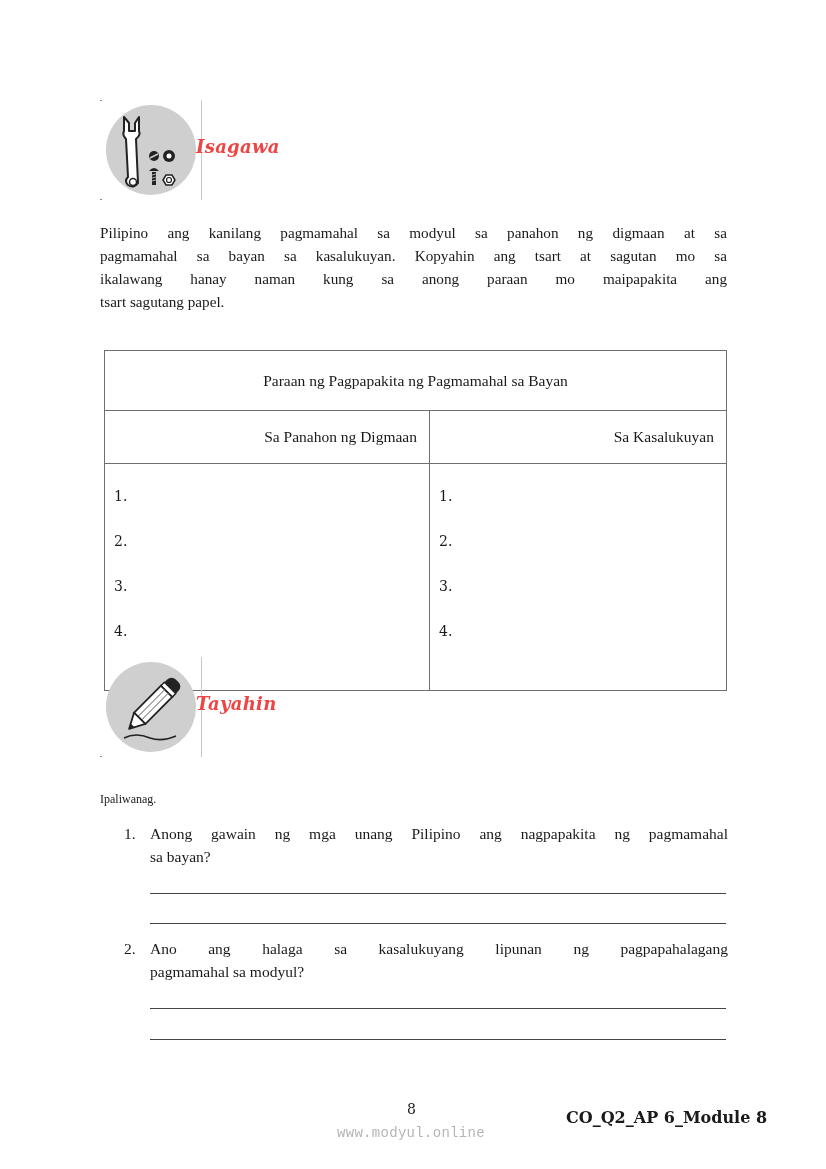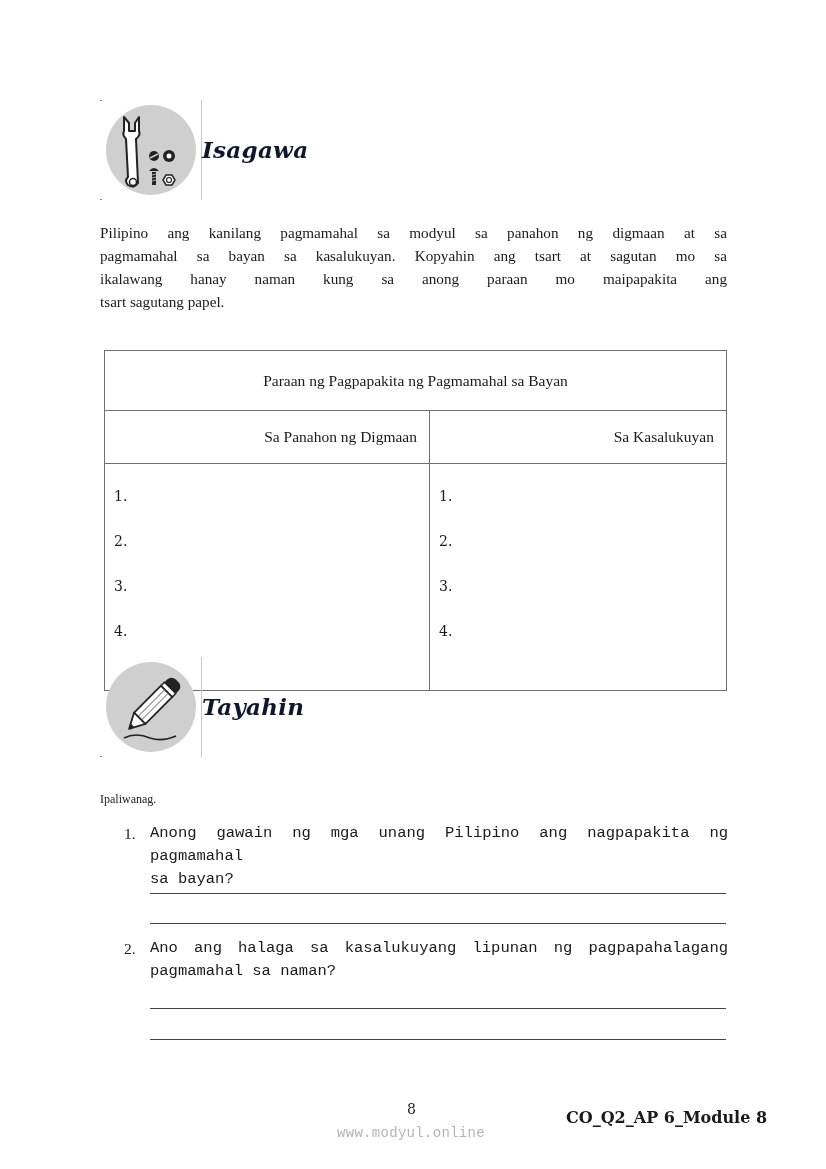--- a/index.html
+++ b/index.html
@@ -4,38 +4,38 @@
 <style>
   html, body { margin: 0; padding: 0; background: #ffffff; }
   body { width: 826px; height: 1169px; position: relative; overflow: hidden;
          font-family: "DejaVu Serif", "Liberation Serif", serif; color: #1a1a1a; }
   .section-header { position: absolute; left: 100px; width: 240px; height: 100px; }
   .section-header .tick { position: absolute; left: 0; width: 2px; height: 1px; background: #888; }
   .section-header .circle { position: absolute; left: 6px; top: 5px; width: 90px; height: 90px;
          border-radius: 50%; background: #cfcfcf; }
   .section-header .circle svg { position: absolute; left: 0; top: 0; }
   .section-header .vline { position: absolute; left: 101px; top: 0; width: 1px; height: 100px; background: #c8c8c8; }
-  .section-header .title { position: absolute; left: 102px; font-family: "DejaVu Serif", serif;
-         font-weight: bold; font-style: italic; font-size: 23px; color: #0f172a; letter-spacing: 0.3px; }
+  .section-header .title { position: absolute; left: 96px; font-family: "DejaVu Serif", serif;
+         font-weight: bold; font-style: italic; font-size: 18px; color: #ef4444; letter-spacing: 0.3px; }
   .para { position: absolute; left: 100px; width: 627px; font-size: 15.2px; line-height: 23px;
           text-align: justify; font-family: "Liberation Serif", serif; }
   .para span.l { display: block; text-align: justify; text-align-last: justify; }
   .para span.last { text-align-last: left; }
   table.chart { position: absolute; left: 104px; top: 350px; width: 623px; border-collapse: collapse;
           font-family: "Liberation Serif", serif; font-size: 15.5px; }
   table.chart td { border: 1px solid #6f6f6f; padding: 12px; }
   .hdr { height: 35px; text-align: center; vertical-align: middle; }
   .sub { height: 28px; text-align: right; vertical-align: middle; }
   .body-cell { height: 202px; vertical-align: top; position: relative; }
   .num { position: absolute; left: 9px; font-family: "DejaVu Serif", serif; font-size: 14px; }
   .label { position: absolute; left: 100px; font-family: "Liberation Serif", serif; font-size: 12px; }
   .q { position: absolute; left: 124px; width: 604px; font-family: "Liberation Serif", serif; font-size: 15.5px; line-height: 23px; }
   .q .qn { position: absolute; left: 0; top: 0; }
   .q .qt { position: absolute; left: 26px; width: 578px; }
-  .q .qt span { display: block; text-align: justify; text-align-last: justify; font-family: Liberation Mono, monospace; }
+  .q .qt span { display: block; text-align: justify; text-align-last: justify; }
   .q .qt span.last { text-align-last: left; }
   .answer-line { position: absolute; left: 150px; width: 576px; height: 0; border-top: 1px solid #444; }
   .page-num { position: absolute; left: 407px; top: 1101px; font-family: "DejaVu Serif", serif; font-size: 14px; }
   .module-code { position: absolute; left: 566px; top: 1108px; font-family: "DejaVu Serif", serif; font-weight: bold; font-size: 16px; }
   .watermark { position: absolute; left: 337px; top: 1125px; font-family: Liberation Mono, monospace; font-size: 14px; color: #b5b5b5; letter-spacing: 0.3px; }
 </style>
 </head>
 <body>
 
 <div class="section-header" style="top:100px;">
@@ -131,21 +131,21 @@
     <span class="last">sa bayan?</span>
   </div>
 </div>
 <div class="answer-line" style="top:893px;"></div>
 <div class="answer-line" style="top:923px;"></div>
 
 <div class="q" style="top:937px;">
   <span class="qn">2.</span>
   <div class="qt">
     <span>Ano ang halaga sa kasalukuyang lipunan ng pagpapahalagang</span>
-    <span class="last">pagmamahal sa naman?</span>
+    <span class="last">pagmamahal sa modyul?</span>
   </div>
 </div>
 <div class="answer-line" style="top:1008px;"></div>
 <div class="answer-line" style="top:1039px;"></div>
 
 <div class="page-num">8</div>
 <div class="module-code">CO_Q2_AP 6_Module 8</div>
 <div class="watermark">www.modyul.online</div>
 
 </body></html>

